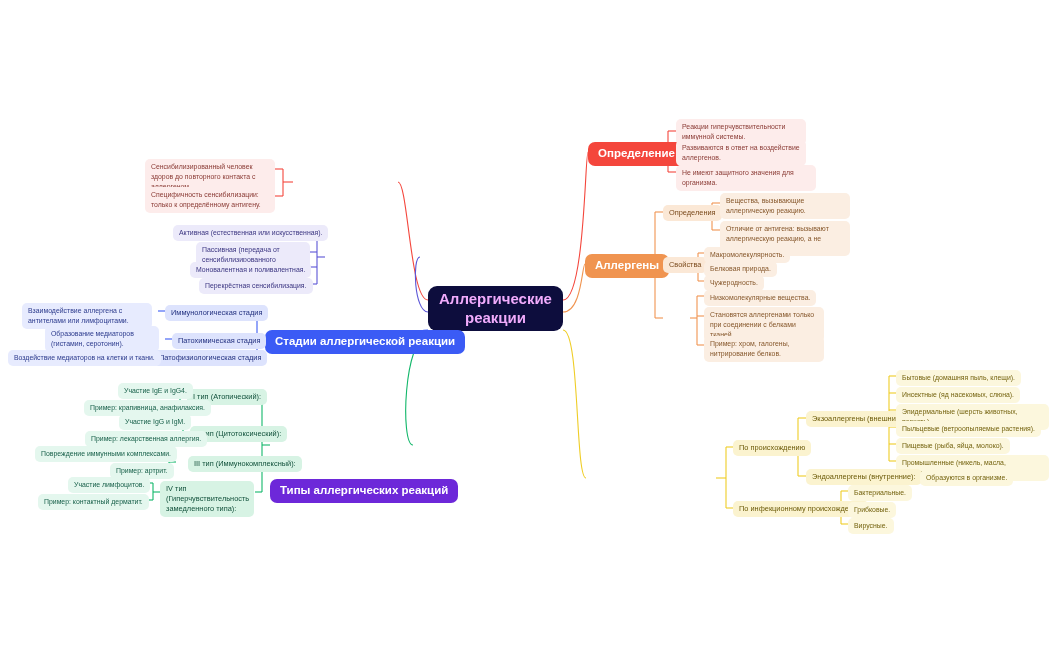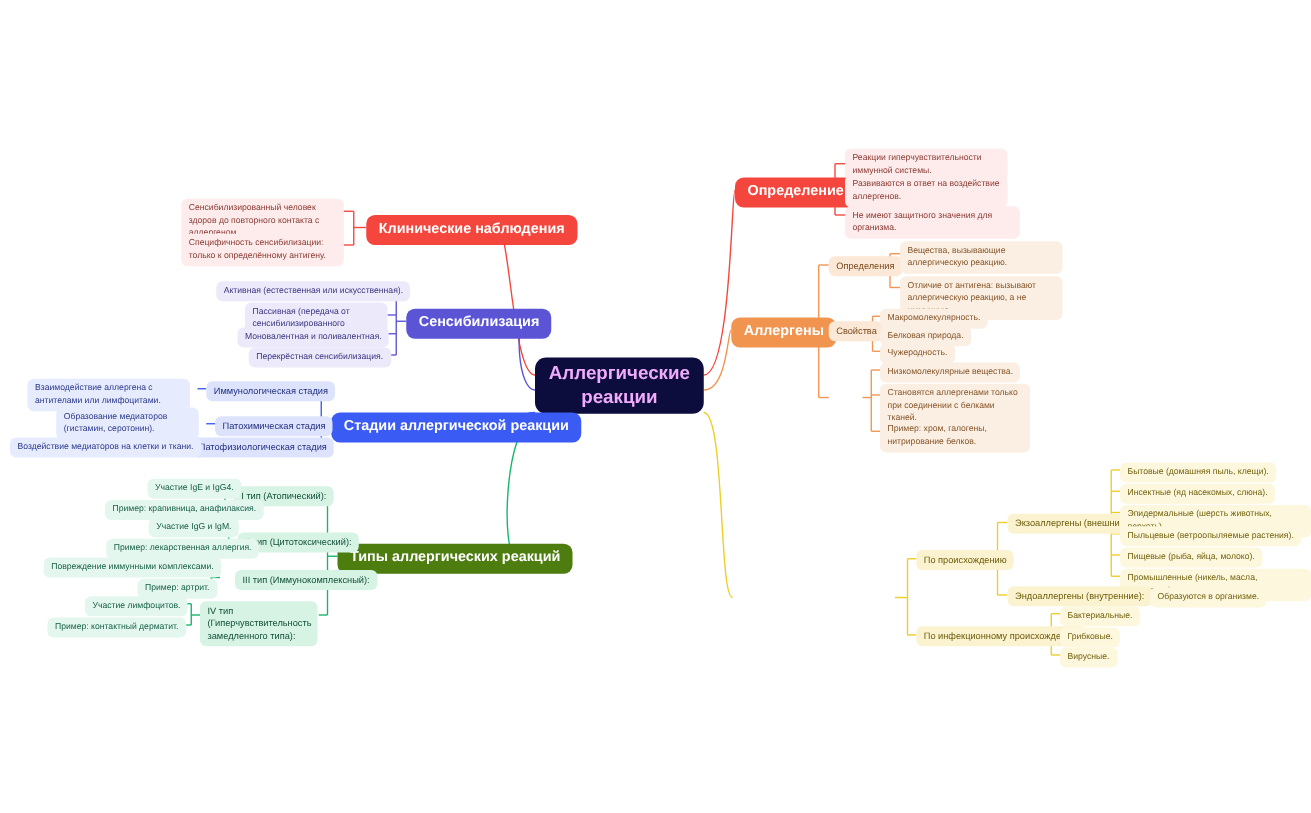--- a/index.html
+++ b/index.html
@@ -24,21 +24,21 @@
   
   .l2{border-radius:5px;font-size:7.4px;line-height:1.35;padding:3px 6px;}
 
   
   .l3{border-radius:5px;font-size:6.9px;line-height:1.42;padding:3px 6px;}
 
   
   .c-red   {background:#f4463c;}
   .c-orange{background:#f09450;}
   .c-yellow{background:#efcd25;}
-  .c-green {background:#4d7c0f;}
+  .c-green {background:#6d28d9;margin-top:44px;}
   .c-blue  {background:#3b5bf5;}
   .c-indigo{background:#5b55d6;}
   .s-orange{background:#fbe8d6;color:#7a4a1c;}
   .s-yellow{background:#fbf3cf;color:#6b5a08;}
   .s-green {background:#d7f3e4;color:#10503a;}
   .s-blue  {background:#dde3fd;color:#22307f;}
 
   .t-red   {background:#fdeceb;color:#8a3a34;}
   .t-orange{background:#fbeee2;color:#85562a;}
   .t-yellow{background:#fcf7dd;color:#74630f;}
@@ -266,33 +266,27 @@
   <div class="node l3 t-yellow" style="left:848px;top:485px;">
     <span>Бактериальные.</span>
   </div>
   <div class="node l3 t-yellow" style="left:848px;top:502px;">
     <span>Грибковые.</span>
   </div>
   <div class="node l3 t-yellow" style="left:848px;top:518px;">
     <span>Вирусные.</span>
   </div>
 
-  <div class="node l1 c-red" style="left:293px;top:172px;">
-    <span>Клинические наблюдения</span>
-  </div>
   <div class="node l3 t-red" style="left:145px;top:159px;width:130px;">
     <span>Сенсибилизированный человек здоров до повторного контакта с аллергеном.</span>
   </div>
   <div class="node l3 t-red" style="left:145px;top:187px;width:130px;">
     <span>Специфичность сенсибилизации: только к определённому антигену.</span>
   </div>
 
-  <div class="node l1 c-indigo" style="left:325px;top:247px;">
-    <span>Сенсибилизация</span>
-  </div>
   <div class="node l3 t-indigo" style="left:173px;top:225px;">
     <span>Активная (естественная или искусственная).</span>
   </div>
   <div class="node l3 t-indigo" style="left:196px;top:242px;width:114px;">
     <span>Пассивная (передача от сенсибилизированного донора).</span>
   </div>
   <div class="node l3 t-indigo" style="left:190px;top:262px;">
     <span>Моновалентная и поливалентная.</span>
   </div>
   <div class="node l3 t-indigo" style="left:199px;top:278px;">

